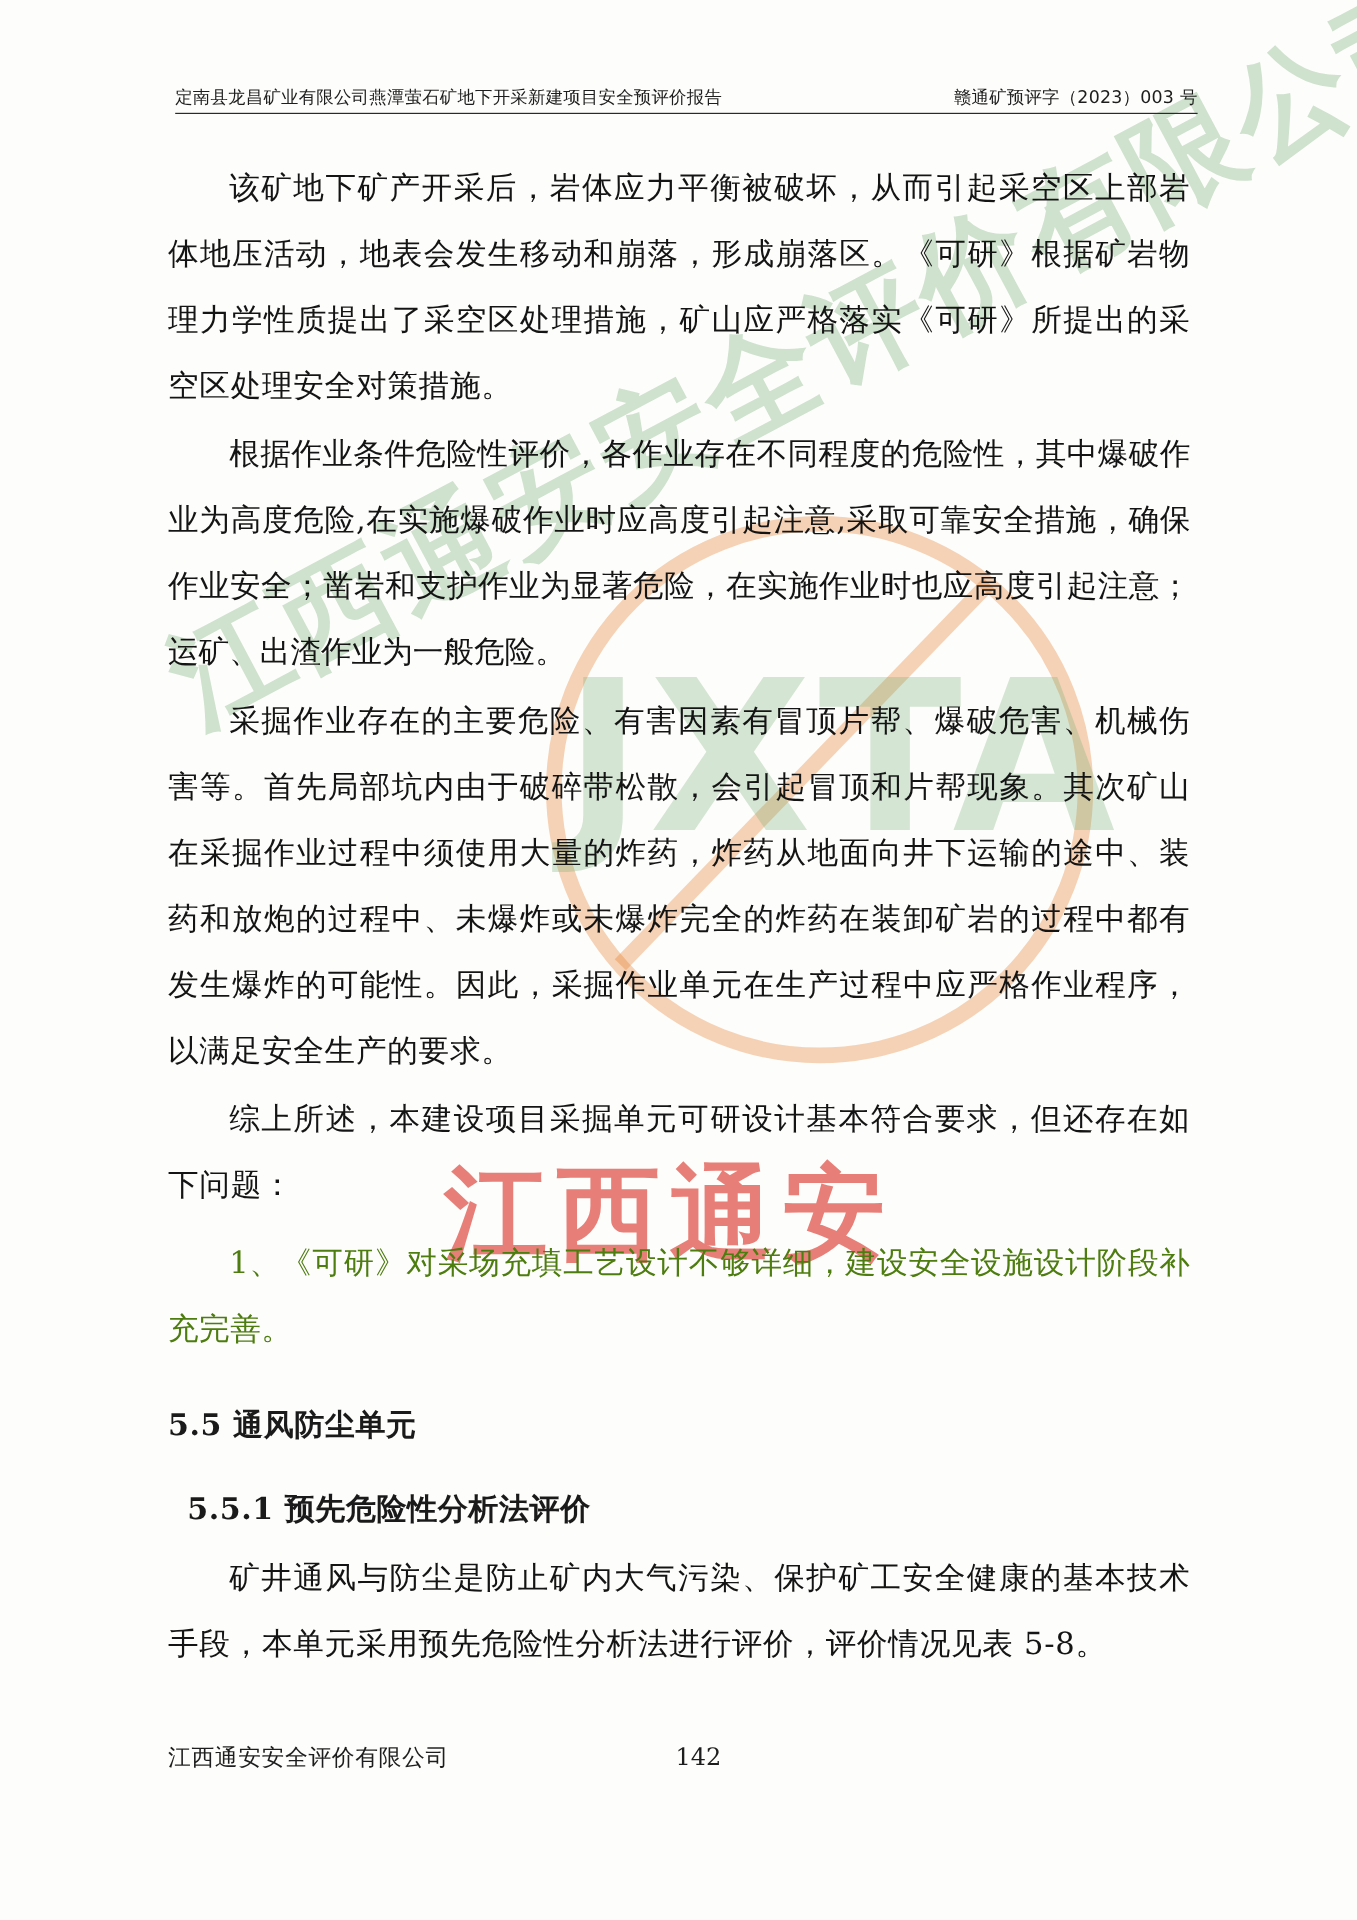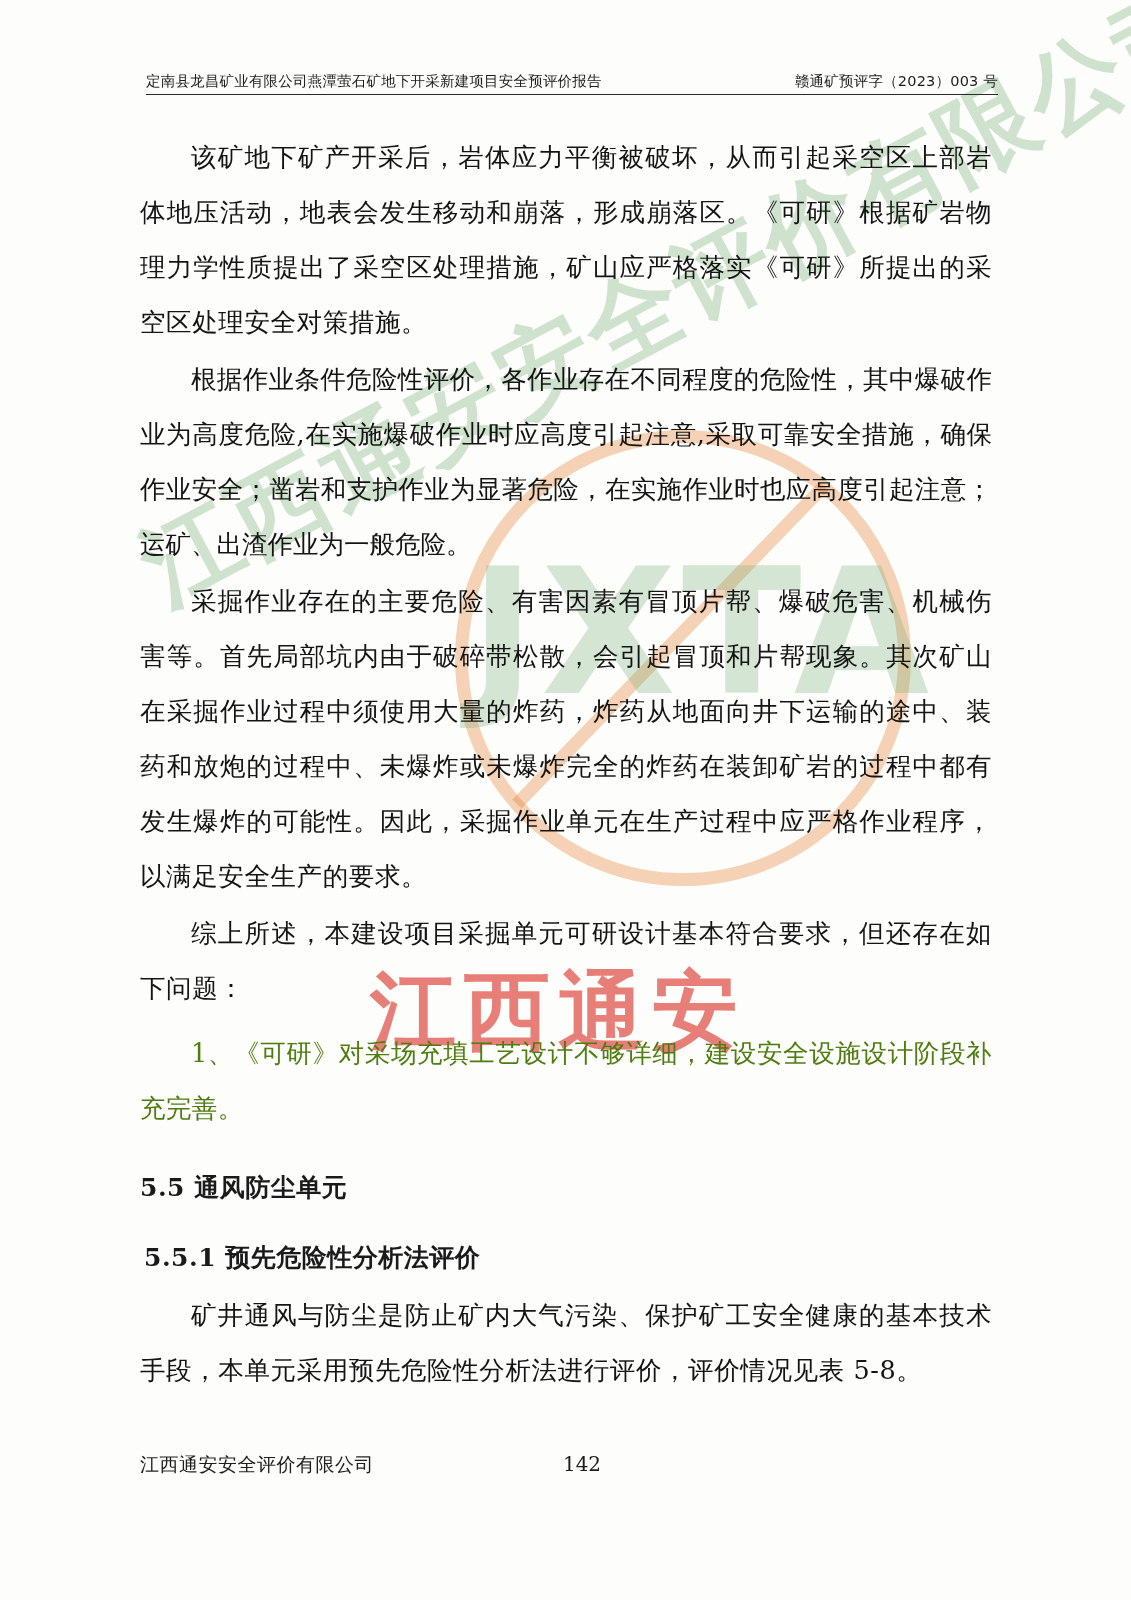--- a/index.html
+++ b/index.html
@@ -149,21 +149,21 @@
   h2.heading {
     margin: 26px 0 4px 0;
     font-size: 25px;
     font-weight: bold;
     line-height: 52px;
     letter-spacing: 0.5px;
     position: relative;
     z-index: 2;
   }
   h3.heading {
-    margin: 18px 0 4px 4px;
+    margin: 18px 0 4px 16px;
     font-size: 25px;
     font-weight: bold;
     line-height: 52px;
     letter-spacing: 0.5px;
     position: relative;
     z-index: 2;
   }
 
   
   .footer {

